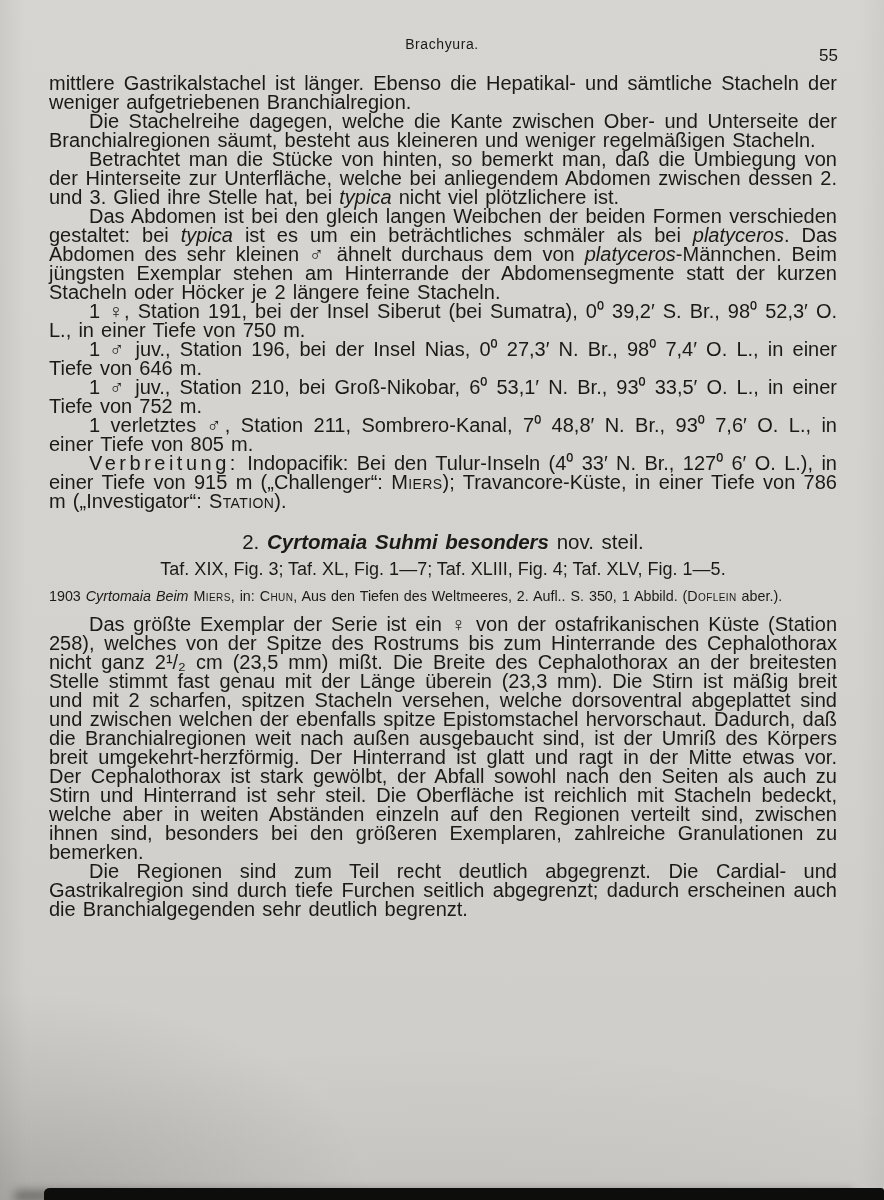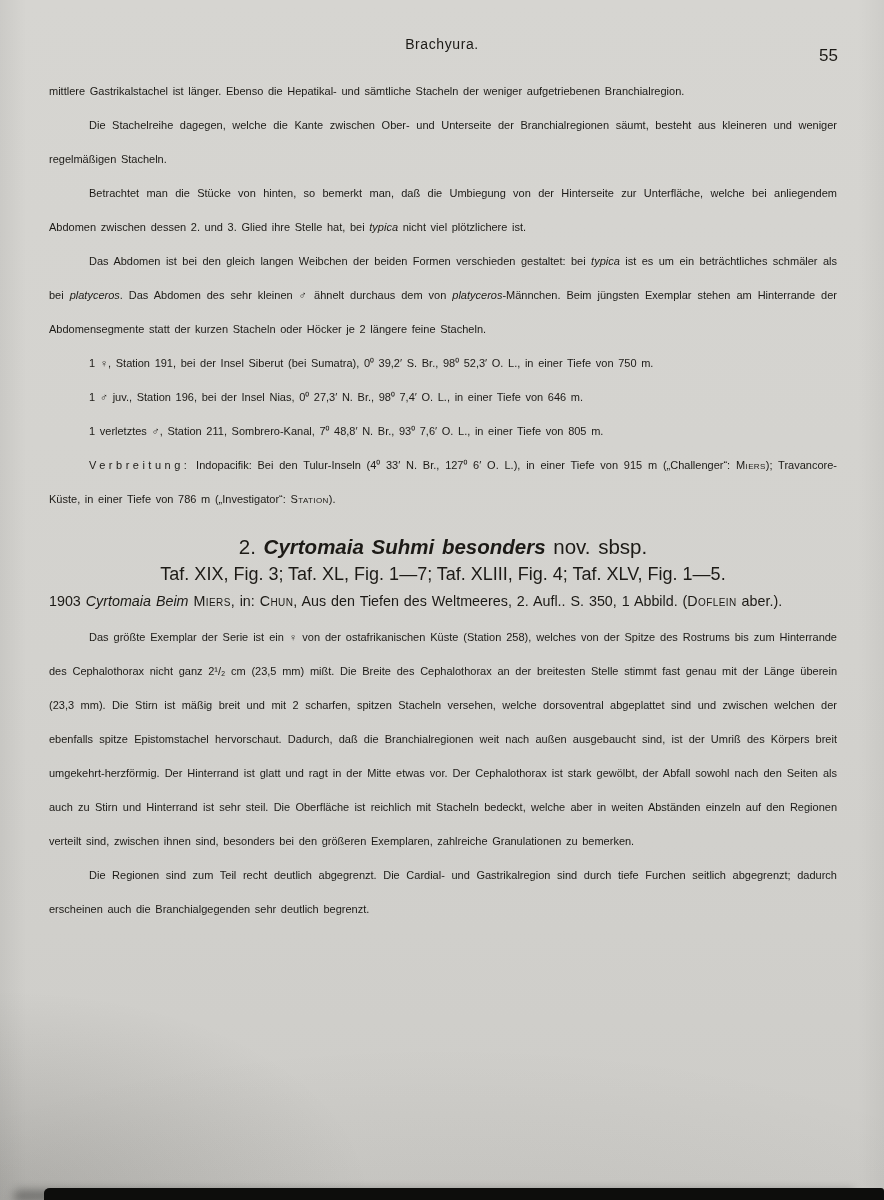--- a/index.html
+++ b/index.html
@@ -26,21 +26,21 @@
     position: absolute; top: 36px; left: 0; width: 100%;
     text-align: center; font-size: 14px; letter-spacing: 0.6px;
   }
   .page-number {
     position: absolute; top: 46px; right: 46px; font-size: 17px;
   }
   .text-flow {
     position: absolute; top: 74px; left: 49px; width: 788px;
   }
   .p {
-    font-size: 11px; line-height: 34px;
+    font-size: 20px; line-height: 19px;
     text-align: justify; word-spacing: 1.6px; margin: 0;
   }
   .p.indent { text-indent: 40px; }
   .heading {
     text-align: center; font-size: 20.5px; line-height: 28px;
     margin-top: 17px; margin-bottom: 3px; word-spacing: 2px;
   }
   .figures {
     text-align: center; font-size: 18px; line-height: 21px;
     margin-bottom: 6px;
@@ -72,23 +72,24 @@
 
   <div class="page-number">55</div>
 
   <div class="text-flow">
       <div class="p"><span>mittlere Gastrikalstachel ist länger.  Ebenso die Hepatikal- und sämtliche Stacheln der weniger aufgetriebenen Branchialregion.</span></div>
       <div class="p indent"><span>Die Stachelreihe dagegen, welche die Kante zwischen Ober- und Unterseite der Branchialregionen säumt, besteht aus kleineren und weniger regelmäßigen Stacheln.</span></div>
       <div class="p indent"><span>Betrachtet man die Stücke von hinten, so bemerkt man, daß die Umbiegung von der Hinterseite zur Unterfläche, welche bei anliegendem Abdomen zwischen dessen 2. und 3. Glied ihre Stelle hat, bei </span><span class="i">typica</span><span> nicht viel plötzlichere ist.</span></div>
       <div class="p indent"><span>Das Abdomen ist bei den gleich langen Weibchen der beiden Formen verschieden gestaltet: bei </span><span class="i">typica</span><span> ist es um ein beträchtliches schmäler als bei </span><span class="i">platyceros</span><span>.  Das Abdomen des sehr kleinen ♂ ähnelt durchaus dem von </span><span class="i">platyceros</span><span>-Männchen.  Beim jüngsten Exemplar stehen am Hinterrande der Abdomensegmente statt der kurzen Stacheln oder Höcker je 2 längere feine Stacheln.</span></div>
       <div class="p indent"><span>1 ♀, Station 191, bei der Insel Siberut (bei Sumatra), 0⁰ 39,2′ S. Br., 98⁰ 52,3′ O. L., in einer Tiefe von 750 m.</span></div>
       <div class="p indent"><span>1 ♂ juv., Station 196, bei der Insel Nias, 0⁰ 27,3′ N. Br., 98⁰ 7,4′ O. L., in einer Tiefe von 646 m.</span></div>
+      <div class="p indent"><span>1 ♂ juv., Station 210, bei Groß-Nikobar, 6⁰ 53,1′ N. Br., 93⁰ 33,5′ O. L., in einer Tiefe von 752 m.</span></div>
       <div class="p indent"><span>1 verletztes ♂, Station 211, Sombrero-Kanal, 7⁰ 48,8′ N. Br., 93⁰ 7,6′ O. L., in einer Tiefe von 805 m.</span></div>
       <div class="p indent"><span class="sp">Verbreitung:</span><span> Indopacifik: Bei den Tulur-Inseln (4⁰ 33′ N. Br., 127⁰ 6′ O. L.), in einer Tiefe von 915 m („Challenger“: </span><span class="sc">Miers</span><span>); Travancore-Küste, in einer Tiefe von 786 m („Investigator“: </span><span class="sc">Station</span><span>).</span></div>
-      <div class="heading"><span>2. </span><span class="bi">Cyrtomaia Suhmi besonders</span><span> nov. sbsp.</span></div>
+      <div class="heading"><span>2. </span><span class="bi">Cyrtomaia Suhmi besonders</span><span> nov. steil.</span></div>
       <div class="figures"><span>Taf. XIX, Fig. 3; Taf. XL, Fig. 1—7; Taf. XLIII, Fig. 4; Taf. XLV, Fig. 1—5.</span></div>
       <div class="reference"><span>1903 </span><span class="i">Cyrtomaia Beim</span><span> </span><span class="sc">Miers</span><span>, in: </span><span class="sc">Chun</span><span>, Aus den Tiefen des Weltmeeres, 2. Aufl.. S. 350, 1 Abbild. (</span><span class="sc">Doflein</span><span> aber.).</span></div>
       <div class="p indent"><span>Das größte Exemplar der Serie ist ein ♀ von der ostafrikanischen Küste (Station 258), welches von der Spitze des Rostrums bis zum Hinterrande des Cephalothorax nicht ganz 2¹/₂ cm (23,5 mm) mißt.  Die Breite des Cephalothorax an der breitesten Stelle stimmt fast genau mit der Länge überein (23,3 mm).  Die Stirn ist mäßig breit und mit 2 scharfen, spitzen Stacheln versehen, welche dorsoventral abgeplattet sind und zwischen welchen der ebenfalls spitze Epistomstachel hervorschaut.  Dadurch, daß die Branchialregionen weit nach außen ausgebaucht sind, ist der Umriß des Körpers breit umgekehrt-herzförmig.  Der Hinterrand ist glatt und ragt in der Mitte etwas vor.  Der Cephalothorax ist stark gewölbt, der Abfall sowohl nach den Seiten als auch zu Stirn und Hinterrand ist sehr steil.  Die Oberfläche ist reichlich mit Stacheln bedeckt, welche aber in weiten Abständen einzeln auf den Regionen verteilt sind, zwischen ihnen sind, besonders bei den größeren Exemplaren, zahlreiche Granulationen zu bemerken.</span></div>
       <div class="p indent"><span>Die Regionen sind zum Teil recht deutlich abgegrenzt.  Die Cardial- und Gastrikalregion sind durch tiefe Furchen seitlich abgegrenzt; dadurch erscheinen auch die Branchialgegenden sehr deutlich begrenzt.</span></div>
     </div>
 
   <div class="scan-bar"></div>
 </div>
 
 </body></html>

